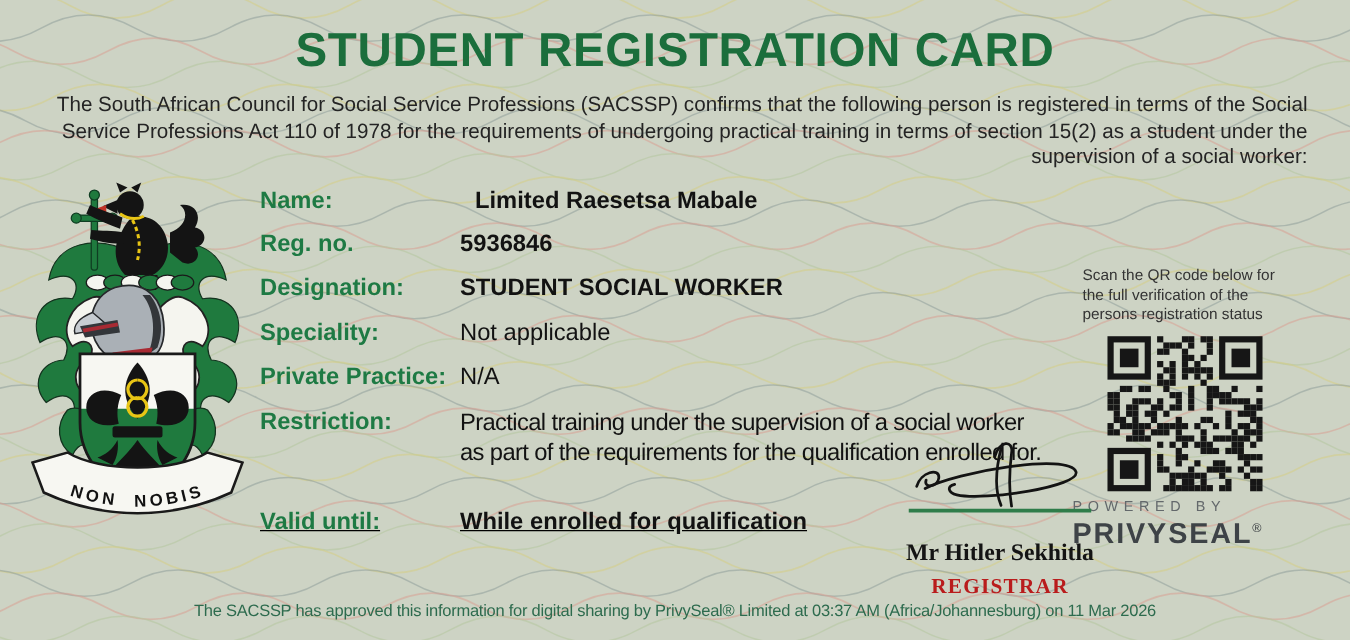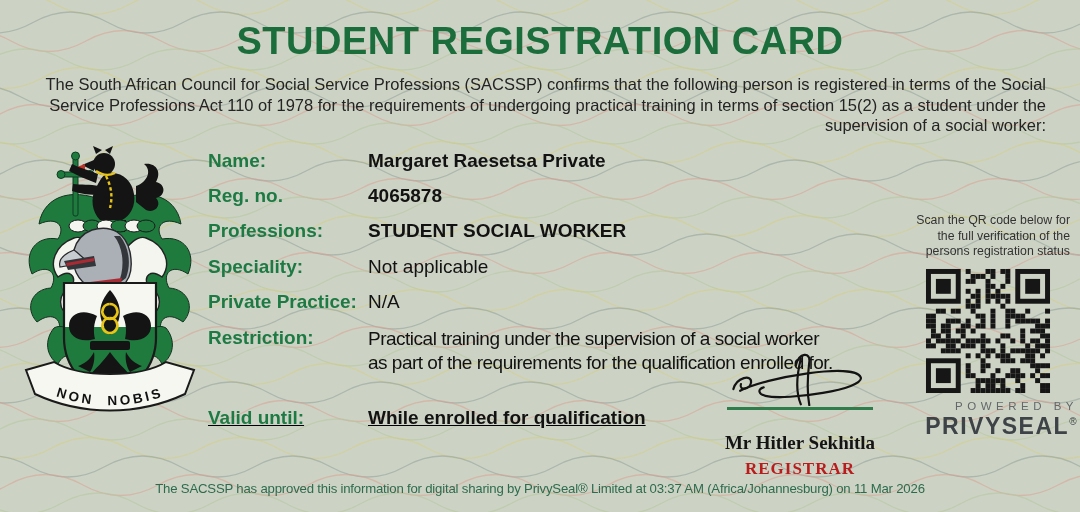--- a/index.html
+++ b/index.html
@@ -18,34 +18,34 @@
   }
   .intro{
     position:absolute;z-index:1;top:74px;left:34px;right:34px;margin:0;
     text-align:right;font-size:16.5px;line-height:20.5px;color:#242424;
   }
 
   .crest{position:absolute;z-index:1;left:14px;top:142px;width:192px;height:272px;}
 
   .fields{position:absolute;z-index:1;left:208px;top:150px;width:680px;}
   .row{position:absolute;left:0;display:flex;align-items:flex-start;}
-  .row.r0{top:0;} .row.r1{top:35px;} .row.r2{top:70px;} .row.r3{top:106px;align-items:center;}
+  .row.r0{top:0;gap:12px;} .row.r1{top:35px;} .row.r2{top:70px;} .row.r3{top:106px;align-items:center;}
   .row.r4{top:141px;} .row.r5{top:177px;justify-content:flex-end;} .row.r6{top:257px;text-decoration:underline;}
   .lbl{flex:0 0 160px;width:160px;font-size:19px;font-weight:700;color:var(--label-green,#1e7a44);}
   .val{font-size:19px;color:#121212;}
   .val.bold{font-weight:700;}
   .val.cond{letter-spacing:-.5px;line-height:24px;}
 
   .sig{position:absolute;z-index:2;left:700px;top:352px;width:200px;text-align:center;}
   .sig-svg{display:block;width:156px;height:54px;margin:0 auto;}
   .sig-line{width:146px;height:2.5px;background:var(--signature-line-green,#2f7d4a);margin:1px auto 0;}
   .sig-name{margin-top:22px;font-family:"Liberation Serif",serif;font-weight:700;font-size:19px;color:#141414;}
   .sig-role{margin-top:5px;font-family:Liberation Serif, serif;font-weight:700;font-size:17px;letter-spacing:1px;color:#b91c1c;}
 
-  .qrcol{position:absolute;z-index:1;left:898px;top:213px;width:180px;text-align:right;}
+  .qrcol{position:absolute;z-index:1;left:858px;top:213px;width:180px;text-align:left;}
   .qr-note{font-size:12.3px;line-height:15.5px;color:#333;padding:0 8px;}
   .qr{display:block;width:128px;height:128px;margin:7px auto 5px;}
   .powered{font-size:11.5px;letter-spacing:4.5px;color:var(--powered-by-gray,#63686b);margin-top:2px;}
   .brand{font-size:23px;font-weight:700;letter-spacing:1.5px;color:var(--privyseal-gray,#3e4347);margin-top:1px;}
   .brand sup{font-size:10px;font-weight:400;}
 
   .footer{
     position:absolute;z-index:1;top:481px;left:0;right:0;text-align:center;
     font-size:13.2px;letter-spacing:-.2px;color:var(--footer-green,#2d6b4e);
   }
@@ -183,28 +183,28 @@
       <path id="mottoPath" fill="none" d="M28,249 C72,268 120,268 164,249"></path>
       <text class="motto" text-anchor="middle">
         <textPath href="#mottoPath" startOffset="50%">NON NOBIS</textPath>
       </text>
     </g>
   </svg>
 
   <div class="fields layer">
     <div class="row r0">
       <span class="lbl">Name:</span>
-      <span class="val bold">Margaret Raesetsa Private</span>
+      <span class="val bold">Limited Raesetsa Mabale</span>
     </div>
     <div class="row r1">
       <span class="lbl">Reg. no.</span>
-      <span class="val bold">4065878</span>
+      <span class="val bold">5936846</span>
     </div>
     <div class="row r2">
-      <span class="lbl">Professions:</span>
+      <span class="lbl">Designation:</span>
       <span class="val bold">STUDENT SOCIAL WORKER</span>
     </div>
     <div class="row r3">
       <span class="lbl">Speciality:</span>
       <span class="val">Not applicable</span>
     </div>
     <div class="row r4">
       <span class="lbl">Private Practice:</span>
       <span class="val">N/A</span>
     </div>

